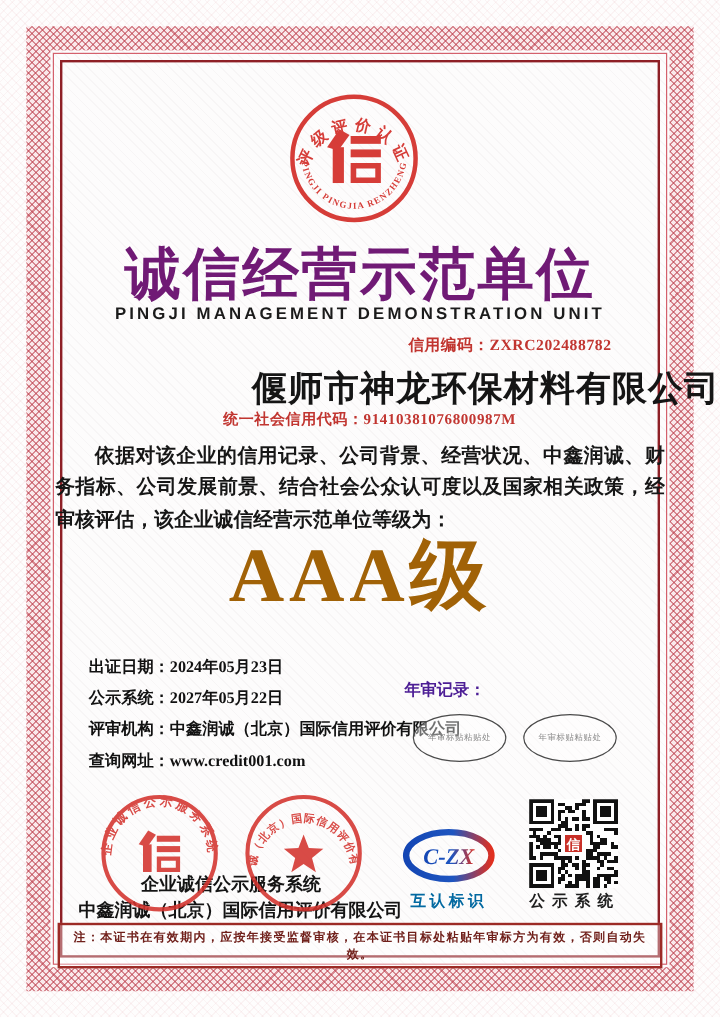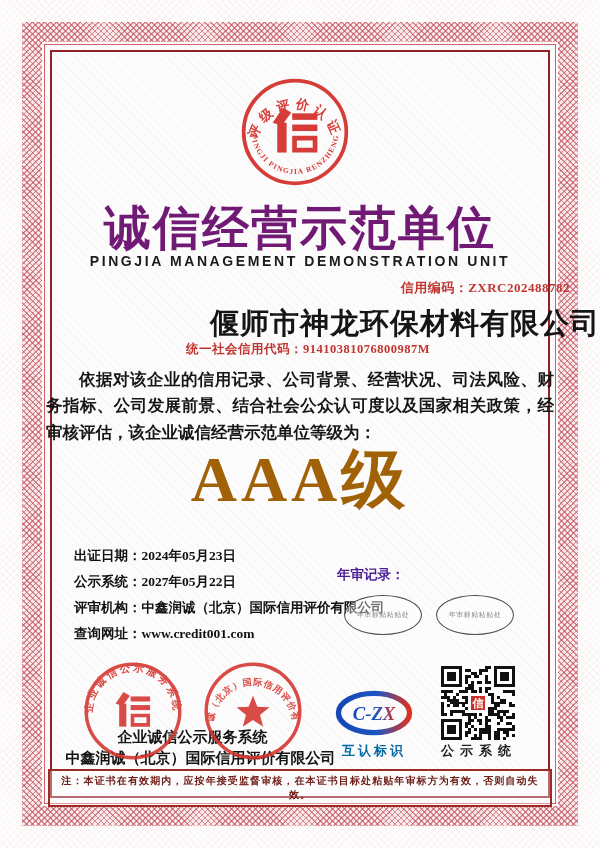--- a/index.html
+++ b/index.html
@@ -19,21 +19,21 @@
     background:
       repeating-linear-gradient(45deg, rgba(175,160,165,.07) 0 1px, transparent 1px 6px),
       #fdfcfc;}
   .line-thin{position:absolute;inset:44px;border:1.5px solid #d4606c;}
   .frame{position:absolute;inset:50px;border:2.5px solid #8e2026;}
   .abs{position:absolute;}
   .ctr{left:0;right:0;text-align:center;}
   .title{top:197px;font-size:47px;font-weight:bold;letter-spacing:2px;color:#701a75;}
   .subtitle{top:253px;font-size:14px;font-weight:bold;letter-spacing:2.6px;color:#1b1b1b;
             font-family:"Liberation Sans","DejaVu Sans",sans-serif;}
-  .credit-code{top:279px;left:280px;width:290px;text-align:right;color:#c13530;
+  .credit-code{top:279px;left:280px;width:290px;text-align:center;color:#c13530;
                font-weight:bold;font-size:13px;letter-spacing:.5px;}
   .company{top:304px;font-size:29px;font-weight:bold;color:#151515;letter-spacing:1px;text-align:right;}
   .uscc{top:341px;font-size:12.5px;font-weight:bold;color:#c13530;letter-spacing:.5px;padding-left:16px;}
   .body-text{top:367px;left:46px;right:46px;font-size:16.5px;font-weight:bold;line-height:1.6;
              text-align:justify;text-indent:2em;color:#161616;}
   .grade{top:436px;font-size:64px;font-weight:bold;color:#a16207;letter-spacing:4px;}
   .info{left:74px;top:543px;font-size:13.5px;font-weight:bold;color:#111;}
   .info .row{height:26px;line-height:26px;}
   .annual-label{left:337px;top:566px;font-size:13.5px;font-weight:bold;color:#4c1d95;}
   .oval{position:absolute;top:595px;width:76px;height:38px;border:1.5px solid #4a4a4a;
@@ -78,27 +78,27 @@
         <path d="M36,50 L47,34 L56,39 L46,53 Z"></path>
         <rect x="41" y="50" width="10" height="32"></rect>
         <rect x="57" y="40" width="27" height="7"></rect>
         <rect x="57" y="52" width="27" height="7"></rect>
         <path d="M57,64 h27 v18 h-27 z M62,69 v8 h17 v-8 z" fill-rule="evenodd"></path>
       </g>
     </svg>
   </div>
 
   <div class="abs ctr title">诚信经营示范单位</div>
-  <div class="abs ctr subtitle">PINGJIA MANAGEMENT DEMONSTRATION UNIT</div>
+  <div class="abs ctr subtitle">PINGJI MANAGEMENT DEMONSTRATION UNIT</div>
   <div class="abs credit-code">信用编码：ZXRC202488782</div>
 
   <div class="abs ctr company">偃师市神龙环保材料有限公司</div>
   <div class="abs ctr uscc">统一社会信用代码：91410381076800987M</div>
 
-  <div class="abs body-text">依据对该企业的信用记录、公司背景、经营状况、司法风险、财务指标、公司发展前景、结合社会公众认可度以及国家相关政策，经审核评估，该企业诚信经营示范单位等级为：</div>
+  <div class="abs body-text">依据对该企业的信用记录、公司背景、经营状况、中鑫润诚、财务指标、公司发展前景、结合社会公众认可度以及国家相关政策，经审核评估，该企业诚信经营示范单位等级为：</div>
 
   <div class="abs ctr grade">AAA级</div>
 
   <div class="abs info">
     <div class="row">
       <span>出证日期：</span><span>2024年05月23日</span>
     </div>
     <div class="row">
       <span>公示系统：</span><span>2027年05月22日</span>
     </div>

